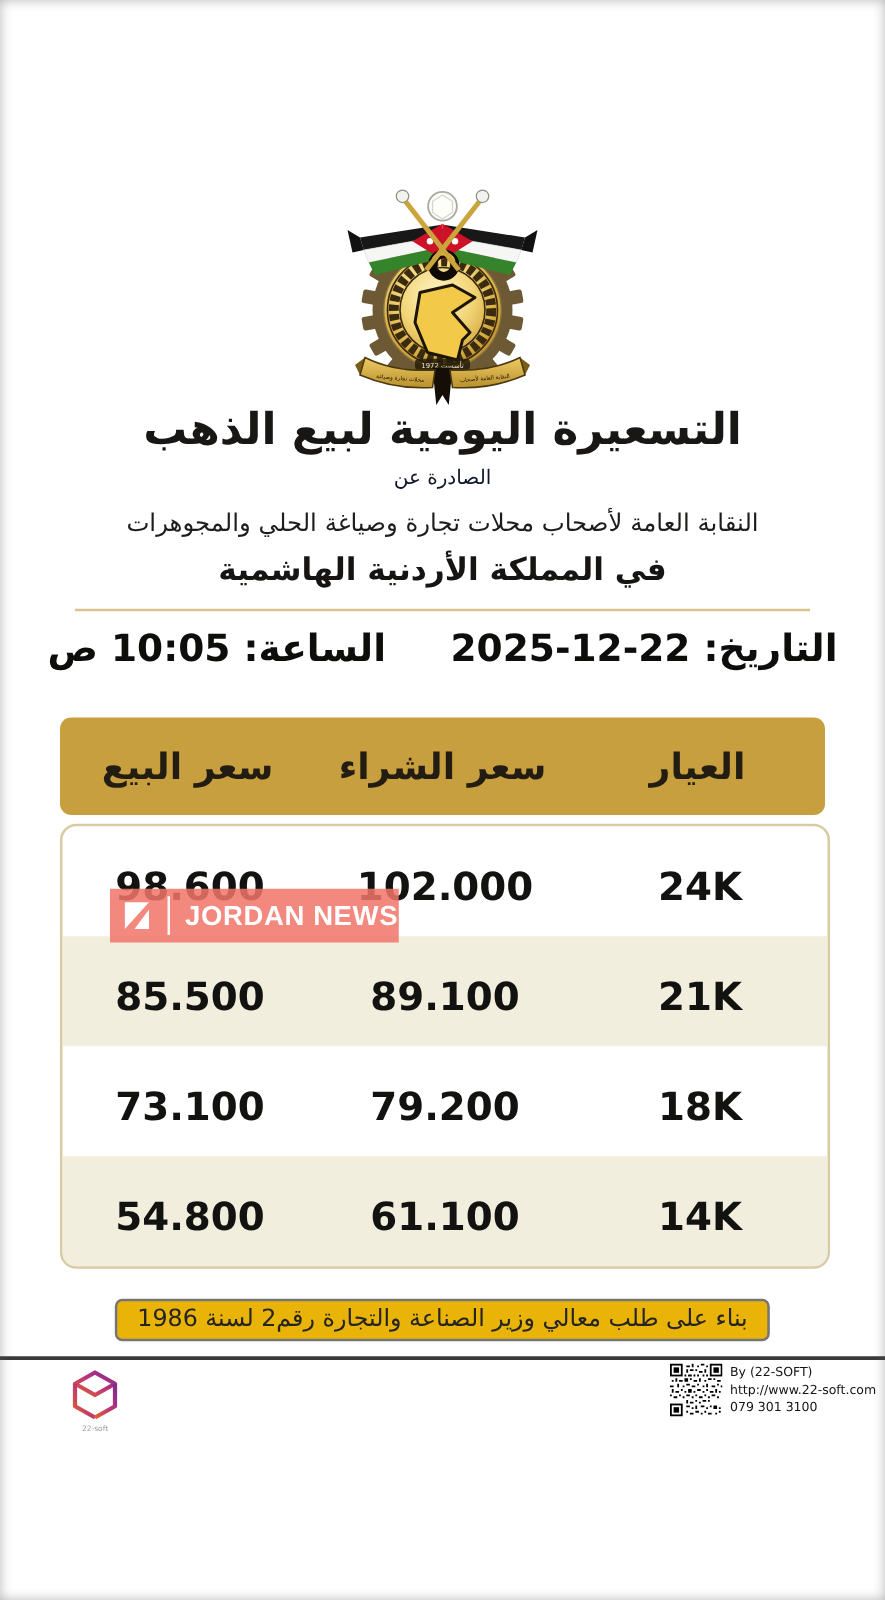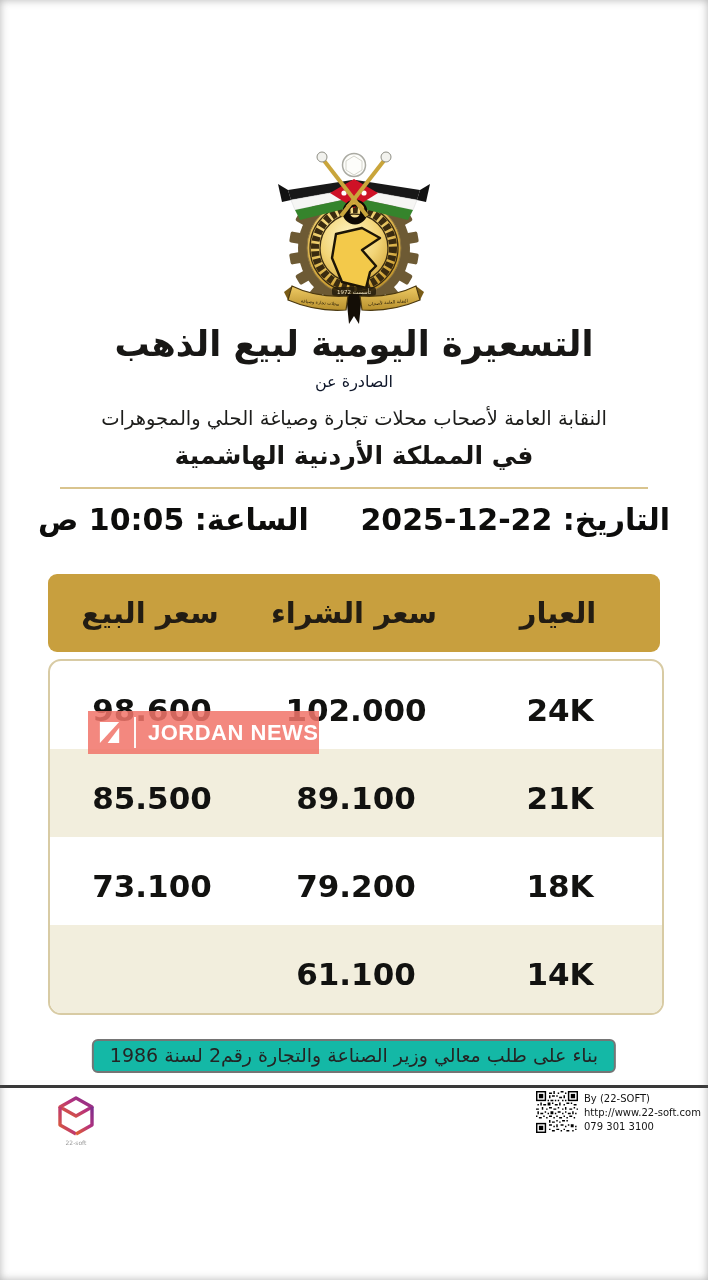--- a/index.html
+++ b/index.html
@@ -41,21 +41,21 @@
   
   .watermark{top:711px;left:88px;height:43px;display:flex;align-items:center;
     background:rgba(241,117,106,.86);z-index:20;}
   .wm-logo{width:44px;height:43px;display:flex;align-items:center;justify-content:center;}
   .wm-div{width:2px;height:31px;background:rgba(255,255,255,.92);margin:0 10px 0 2px;}
   .wm-text{font-family:"Liberation Sans","DejaVu Sans",sans-serif;font-size:22px;
     font-weight:bold;color:#ffffff;letter-spacing:.5px;padding-left:2px;padding-right:0;
     white-space:nowrap;}
 
   
-  .note{top:1039px;background:#14b8a6;border:2px solid #757575;border-radius:6px;
+  .note{top:1039px;background:#eab308;border:2px solid #757575;border-radius:6px;
     padding:3px 16px 5px;font-size:19px;color:#242424;direction:rtl;white-space:nowrap;}
 
   .dark-rule{top:1085px;left:0;right:0;height:3px;background:#3a3a3a;}
 
   
   .cube-logo{top:1093px;left:52px;}
   .qr{top:1090px;left:536px;}
   .foot-text{top:1092px;left:584px;font-size:10px;line-height:1.42;color:#141414;
     font-family:"DejaVu Sans",sans-serif;}
 </style>
@@ -196,20 +196,21 @@
     <div>85.500</div>
   </div>
   <div class="trow">
     <div>18K</div>
     <div>79.200</div>
     <div>73.100</div>
   </div>
   <div class="trow beige">
     <div>14K</div>
     <div>61.100</div>
+    <div>54.800</div>
   </div>
 </div>
 
 <div class="abs watermark">
   <div class="wm-logo">
     <svg width="27" height="27" viewBox="0 0 28 28">
       <polygon points="3,3 23,3 3,25" fill="#ffffff"></polygon>
       <polygon points="23,9 23,25 11,25" fill="#ffffff"></polygon>
     </svg>
   </div>

